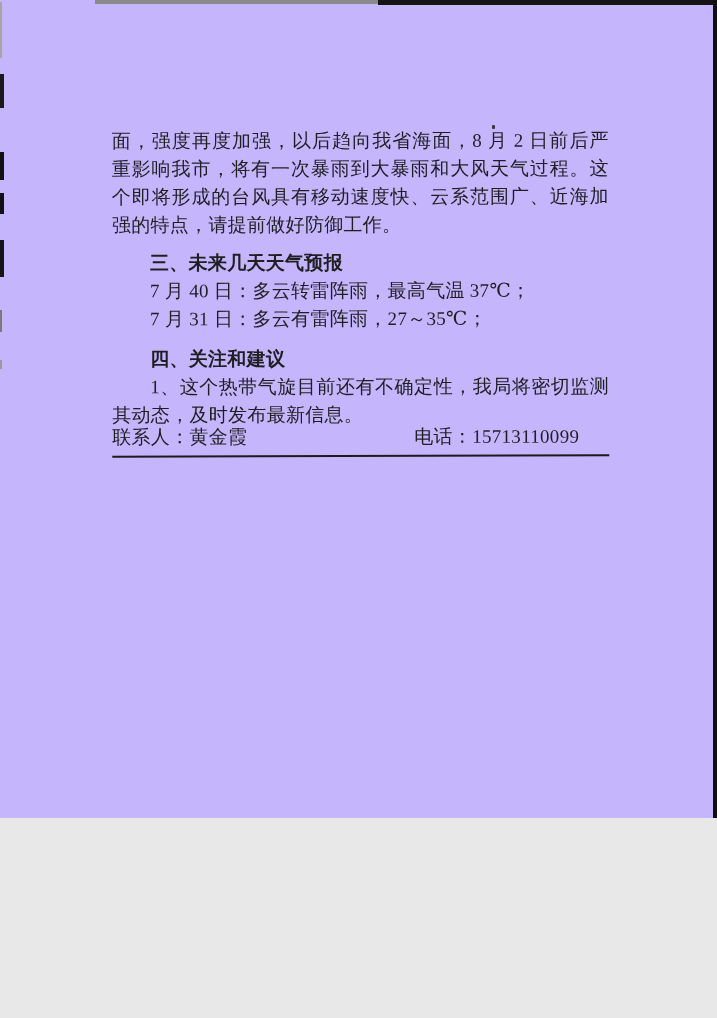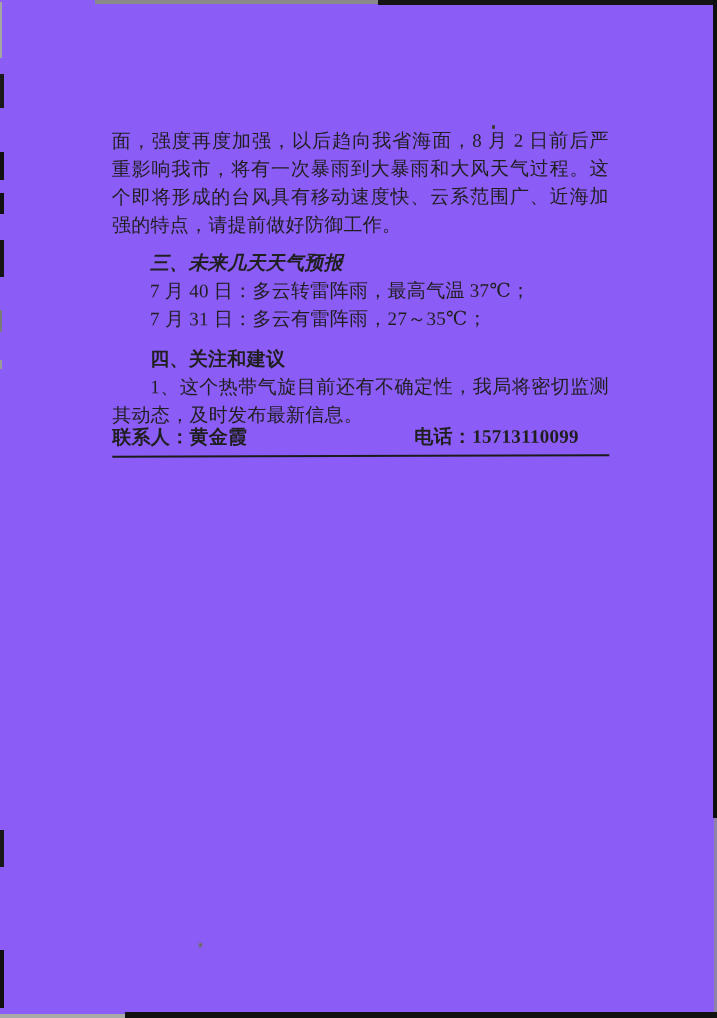--- a/index.html
+++ b/index.html
@@ -1,42 +1,42 @@
 <!DOCTYPE html>
 <html lang="zh"><head>
 <meta charset="utf-8">
 <style>
   html,body{margin:0;padding:0;background:#e8e8e8;}
   .page{
     position:relative;
-    width:717px;height:1018px;
+    width:717px;height:818px;
     margin:0 auto;
-    background:#8b5cf6;
+    background:#c4b5fd;
     overflow:hidden;
     font-family:"Liberation Serif","DejaVu Serif",serif;
     color:#1f1f1f;
   }
   
   .textblock{
     position:absolute;
     left:112px;top:127px;width:497px;
     font-size:19px;line-height:28px;
     text-align:justify;
     letter-spacing:0.3px;
     transform:rotate(-0.1deg);
   }
   .textblock p{margin:0;}
   .indent{text-indent:2em;}
   .heading{font-weight:bold;text-indent:2em;}
-  .h3{margin-top:10px !important;font-style:italic;}
+  .h3{margin-top:10px !important;}
   .p2{margin-top:2px !important;}
   .h4{margin-top:12px !important;}
   .contact-row{
     position:relative;margin-top:-6px;height:28px;
-    font-weight:bold;white-space:nowrap;
+    font-weight:normal;white-space:nowrap;
   }
   .contact-phone{position:absolute;left:302px;top:0;}
   .divider{
     margin-top:4px;height:0;
     border-top:2.5px solid #1b1b1b;
     transform:rotate(-0.08deg);
   }
   .distribution{margin-top:18px;}
   
   .art{position:absolute;pointer-events:none;}

